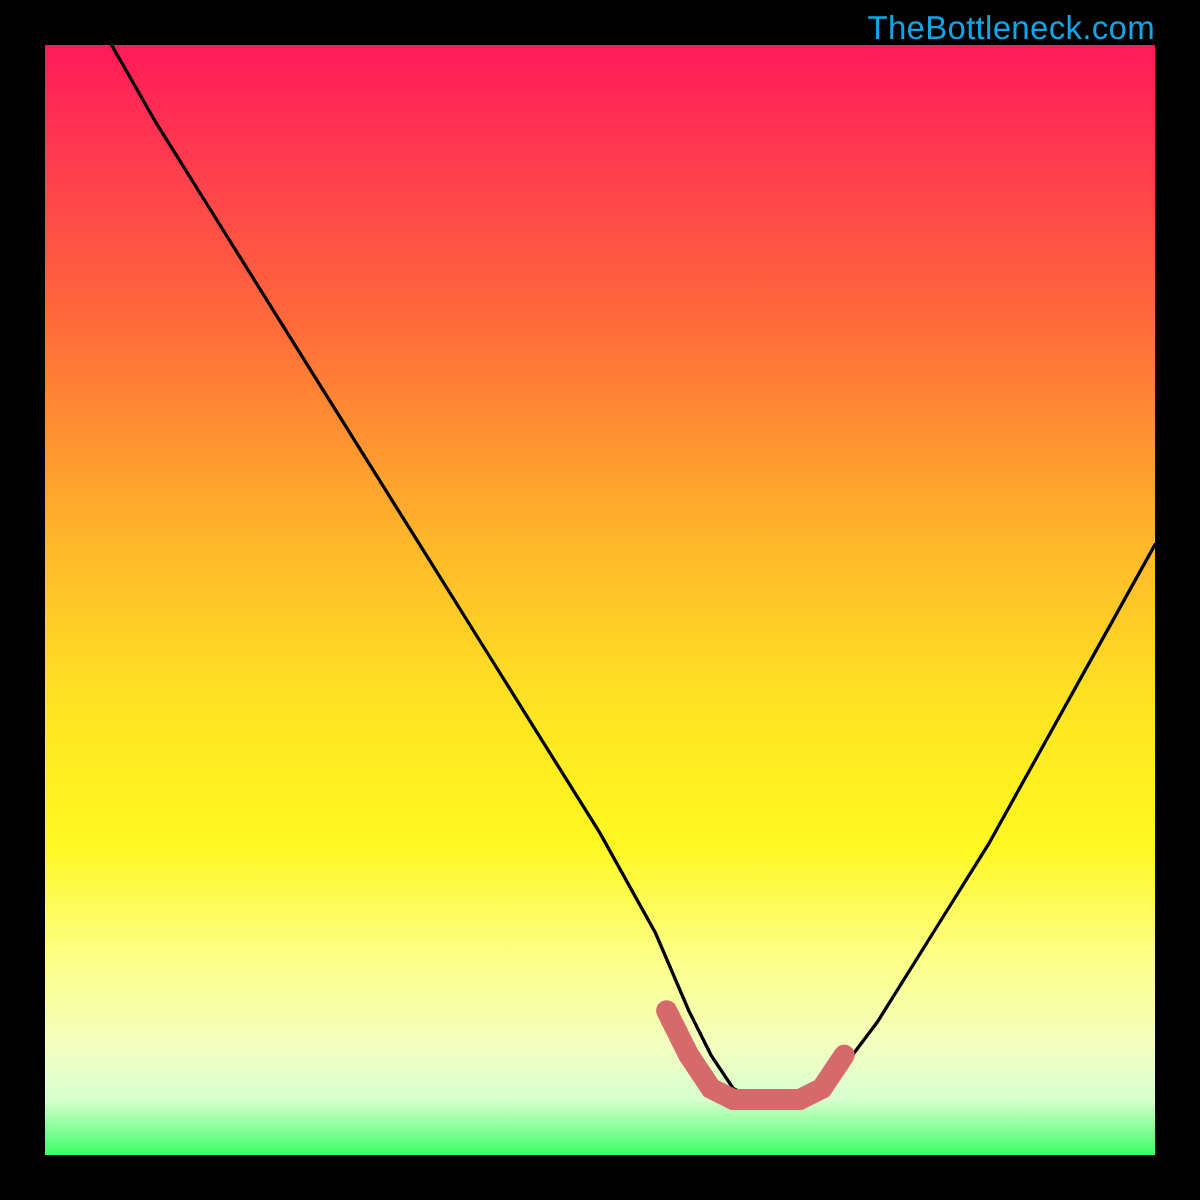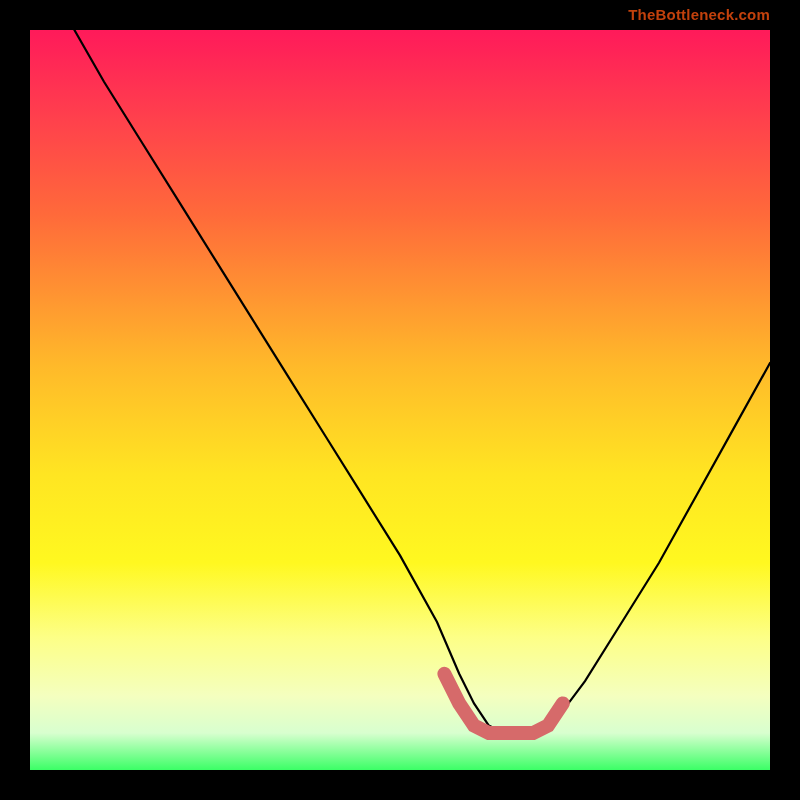--- a/index.html
+++ b/index.html
@@ -32,23 +32,23 @@
       #fdff86 82%,
       #f4ffbf 90%,
       #d8ffcf 95%,
       #3bff66 100%);
   }
   .watermark {
     position: absolute;
     top: 6px;
     right: 30px;
     font-family: Arial, Helvetica, sans-serif;
-    font-size: 15px;
-    font-weight: 700;
-    color: #c2410c;
+    font-size: 22px;
+    font-weight: 400;
+    color: #0ea5e9;
     letter-spacing: 0.2px;
   }
   svg.curve {
     position: absolute;
     left: 0;
     top: 0;
     width: 740px;
     height: 740px;
   }
 </style>

